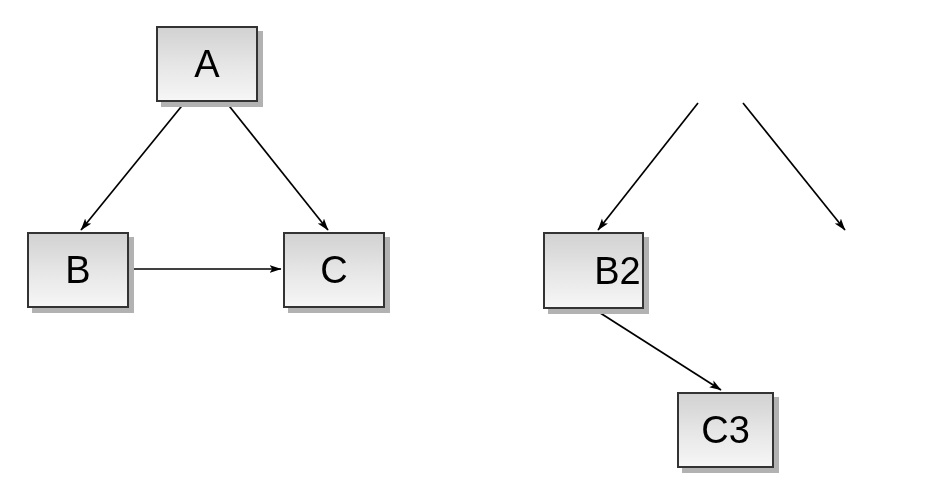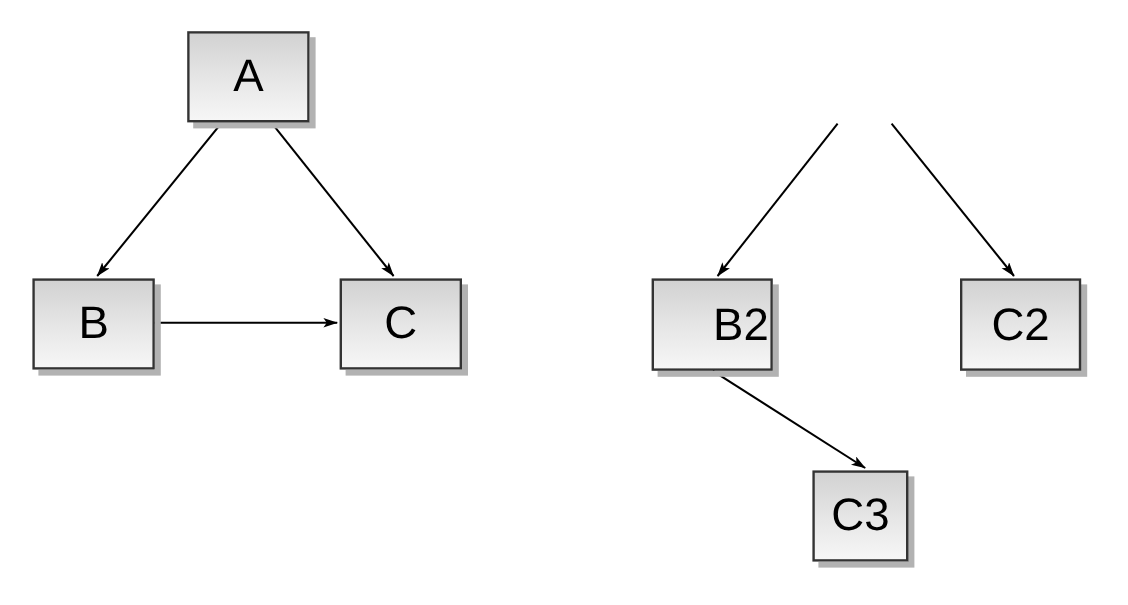--- a/index.html
+++ b/index.html
@@ -38,21 +38,21 @@
     color: #000000;
     user-select: none;
   }
   
   #node-A  { left: 156px; top:  26px; width: 102px; height: 76px; }
   #node-B  { left:  27px; top: 232px; width: 102px; height: 76px; }
   #node-C  { left: 283px; top: 232px; width: 102px; height: 76px; }
   #node-A2 { left: 670px; top:  25px; width: 101px; height: 78px; }
   #node-B2 { left: 543px; top: 232px; width: 101px; height: 77px; padding-left: 48px; }
   #node-C2 { left: 800px; top: 232px; width: 101px; height: 77px; }
-  #node-C3 { left: 677px; top: 392px; width: 80px; height: 76px; }
+  #node-C3 { left: 677px; top: 392px; width: 97px; height: 76px; }
   .edge {
     stroke: #000000;
     stroke-width: 1.7;
   }
 </style>
 </head>
 <body>
 
 <div class="canvas">
 
@@ -78,20 +78,17 @@
   <div class="node" id="node-B">
     <span class="node-label">B</span>
   </div>
   <div class="node" id="node-C">
     <span class="node-label">C</span>
   </div>
 
   <div class="node" id="node-B2">
     <span class="node-label">B2</span>
   </div>
-  <div class="node" id="node-C2">
-    <span class="node-label">C2</span>
-  </div>
   <div class="node" id="node-C3">
     <span class="node-label">C3</span>
   </div>
 
 </div>
 
 </body></html>

